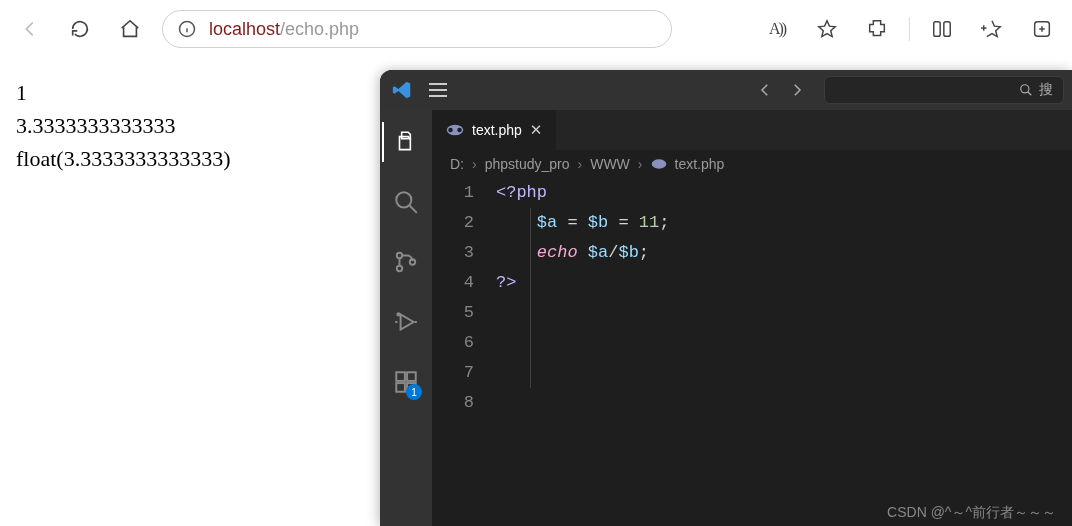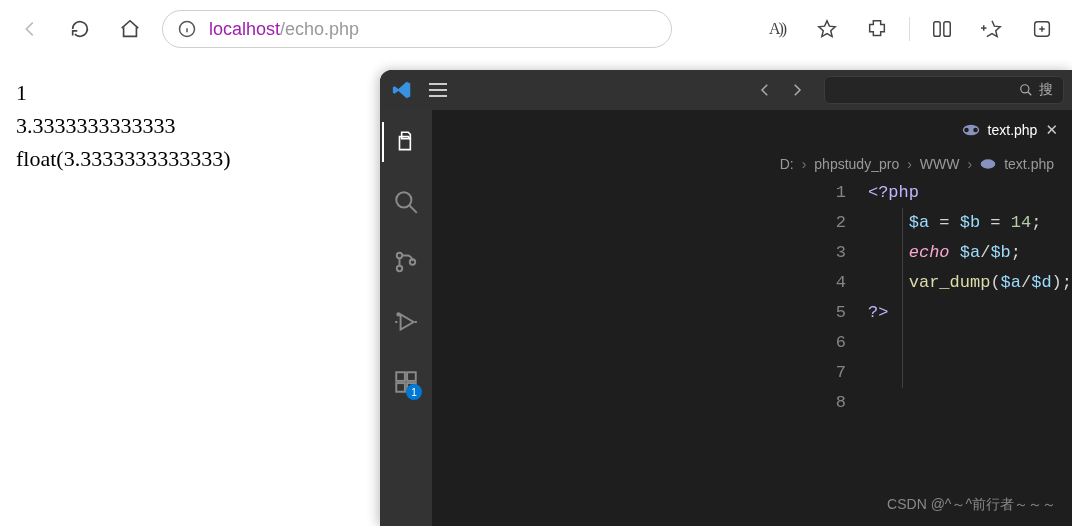--- a/index.html
+++ b/index.html
@@ -4,62 +4,62 @@
 <style>
   * { margin: 0; padding: 0; box-sizing: border-box; }
   html, body { width: 1072px; height: 526px; font-family: Arial, sans-serif; overflow: hidden; background:#fff; }
   
   .toolbar { height: 58px; display: flex; align-items: center; padding: 0 12px; gap: 14px; }
   .tb-btn { width: 36px; height: 36px; display:flex; align-items:center; justify-content:center; color:#444; }
   .tb-btn.faded { color:#bbb; }
   .addr-wrap { flex:0 0 510px; height:38px; border:1px solid #d0d0d0; border-radius:22px; display:flex; align-items:center; padding:0 14px; gap:12px; }
   .addr-info-icon { color:#555; }
   .addr-text { font-size:18px; color:#999; }
-  .addr-text .host { color:#a21caf; }
+  .addr-text .host { color:#7f1d1d; }
   .tb-spacer { flex:1; }
   .tb-sep { width:1px; height:24px; background:#ddd; }
   
   .page-area { position:relative; height: calc(526px - 58px); }
   .php-output { padding:18px 0 0 16px; font-family: "Times New Roman", serif; font-size:22px; line-height:1.5; color:#000; }
   
   .vscode { position:absolute; top:12px; left:380px; width:692px; height:456px; background:#1e1e1e; border-radius:12px 0 0 0; overflow:hidden; color:#ccc; font-family: "Segoe UI", sans-serif; font-size:14px; box-shadow: -2px 0 12px rgba(0,0,0,.25); }
   .vs-title { height:40px; background:#323233; display:flex; align-items:center; padding:0 8px 0 6px; gap:6px; }
   .vs-logo { width:32px; display:flex; justify-content:center; color:#3a9cf2; }
   .hamburger { width:28px; height:28px; display:flex; flex-direction:column; justify-content:center; gap:4px; padding:0 5px; }
   .hamburger span { display:block; height:2px; background:#ccc; }
   .vs-title-spacer { flex:1; }
   .vs-nav { display:flex; gap:14px; margin-right:12px; color:#aaa; }
   .vs-search { flex:0 0 240px; height:28px; background:#252526; border:1px solid #3c3c3c; border-radius:6px; display:flex; align-items:center; justify-content:flex-end; padding:0 10px; color:#aaa; gap:6px; }
   .vs-body { display:flex; height:calc(100% - 40px); }
   .activity { width:52px; background:#333333; display:flex; flex-direction:column; align-items:center; padding-top:12px; gap:20px; }
   .act-btn { width:48px; height:40px; display:flex; align-items:center; justify-content:center; color:#8a8a8a; position:relative; }
   .act-btn.active { color:#fff; }
   .act-btn.active::before { content:""; position:absolute; left:0; top:0; bottom:0; width:2px; background:#fff; }
   .act-badge { position:absolute; bottom:2px; right:8px; min-width:16px; height:16px; border-radius:8px; background:#0078d4; color:#fff; font-size:10px; display:flex; align-items:center; justify-content:center; }
-  .editor { flex:1; background:#1e1e1e; display:flex; flex-direction:column;align-items:flex-end; }
+  .editor { flex:1; background:#1e1e1e; display:flex; flex-direction:column; }
   .tabs { height:40px; background:#252526; display:flex; align-items:stretch; }
   .tab { display:flex; align-items:center; gap:8px; padding:0 14px; background:#1e1e1e; font-size:14px; }
   .tab .icon-slot { color:#a074c4; }
   .tab .close { color:#ccc; font-size:15px; }
   .crumbs { height:28px; display:flex; align-items:center; gap:8px; padding:0 18px; font-size:14px; color:#9a9a9a; }
   .crumbs .chev { color:#777; }
   .code { flex:1; display:flex; font-family: Consolas, "Courier New", monospace; font-size:17px; line-height:30px; }
   .gutter { width:64px; text-align:right; padding-right:22px; color:#858585; }
   .code-lines { flex:1; position:relative; }
   .indent-guide { position:absolute; top:30px; bottom:calc(100% - 30px*7); left:34px; width:1px; background:#404040; }
   .cl { white-space:pre; }
   .tok-tag { color:#c4b5fd; }
   .tok-var { color:#9cdcfe; }
   .tok-op { color:#d4d4d4; }
   .tok-num { color:#b5cea8; }
   .tok-kw { color:#f9a8d4;font-style:italic; }
   .tok-fn { color:#dcdcaa; }
   .tok-str { color:#ce9178; }
   .tok-punc { color:#d4d4d4; }
-  .watermark { position:absolute; right:16px; bottom:12px; font-size:14px; color:#888; }
+  .watermark { position:absolute; right:16px; bottom:4px; font-size:14px; color:#888; }
   svg { display:block; }
 </style>
 </head>
 <body>
 
 <div class="toolbar">
   <div class="tb-btn faded">
     <svg width="22" height="22" viewBox="0 0 24 24" fill="none" stroke="currentColor" stroke-width="1.8">
         <path d="M15 5l-7 7 7 7"></path>
       </svg>
@@ -237,23 +237,22 @@
               <div>3</div>
               <div>4</div>
               <div>5</div>
               <div>6</div>
               <div>7</div>
               <div>8</div>
           </div>
           <div class="code-lines">
             <div class="indent-guide"></div>
             <div class="cl"><span class="tok-tag">&lt;?php</span></div>
-            <div class="cl">    <span class="tok-var">$a</span><span class="tok-op"> = </span><span class="tok-var">$b</span><span class="tok-op"> = </span><span class="tok-num">14</span><span class="tok-punc">;</span></div>
+            <div class="cl">    <span class="tok-var">$a</span><span class="tok-op"> = </span><span class="tok-var">$b</span><span class="tok-op"> = </span><span class="tok-num">11</span><span class="tok-punc">;</span></div>
             <div class="cl">    <span class="tok-kw">echo</span><span> </span><span class="tok-var">$a</span><span class="tok-op">/</span><span class="tok-var">$b</span><span class="tok-punc">;</span></div>
-            <div class="cl">    <span class="tok-fn">var_dump</span><span class="tok-punc">(</span><span class="tok-var">$a</span><span class="tok-op">/</span><span class="tok-var">$d</span><span class="tok-punc">)</span><span class="tok-punc">;</span></div>
             <div class="cl"><span class="tok-tag">?&gt;</span></div>
           </div>
         </div>
       </div>
     </div>
     <div class="watermark">CSDN @^～^前行者～～～</div>
   </div>
 </div>
 
 </body></html>

